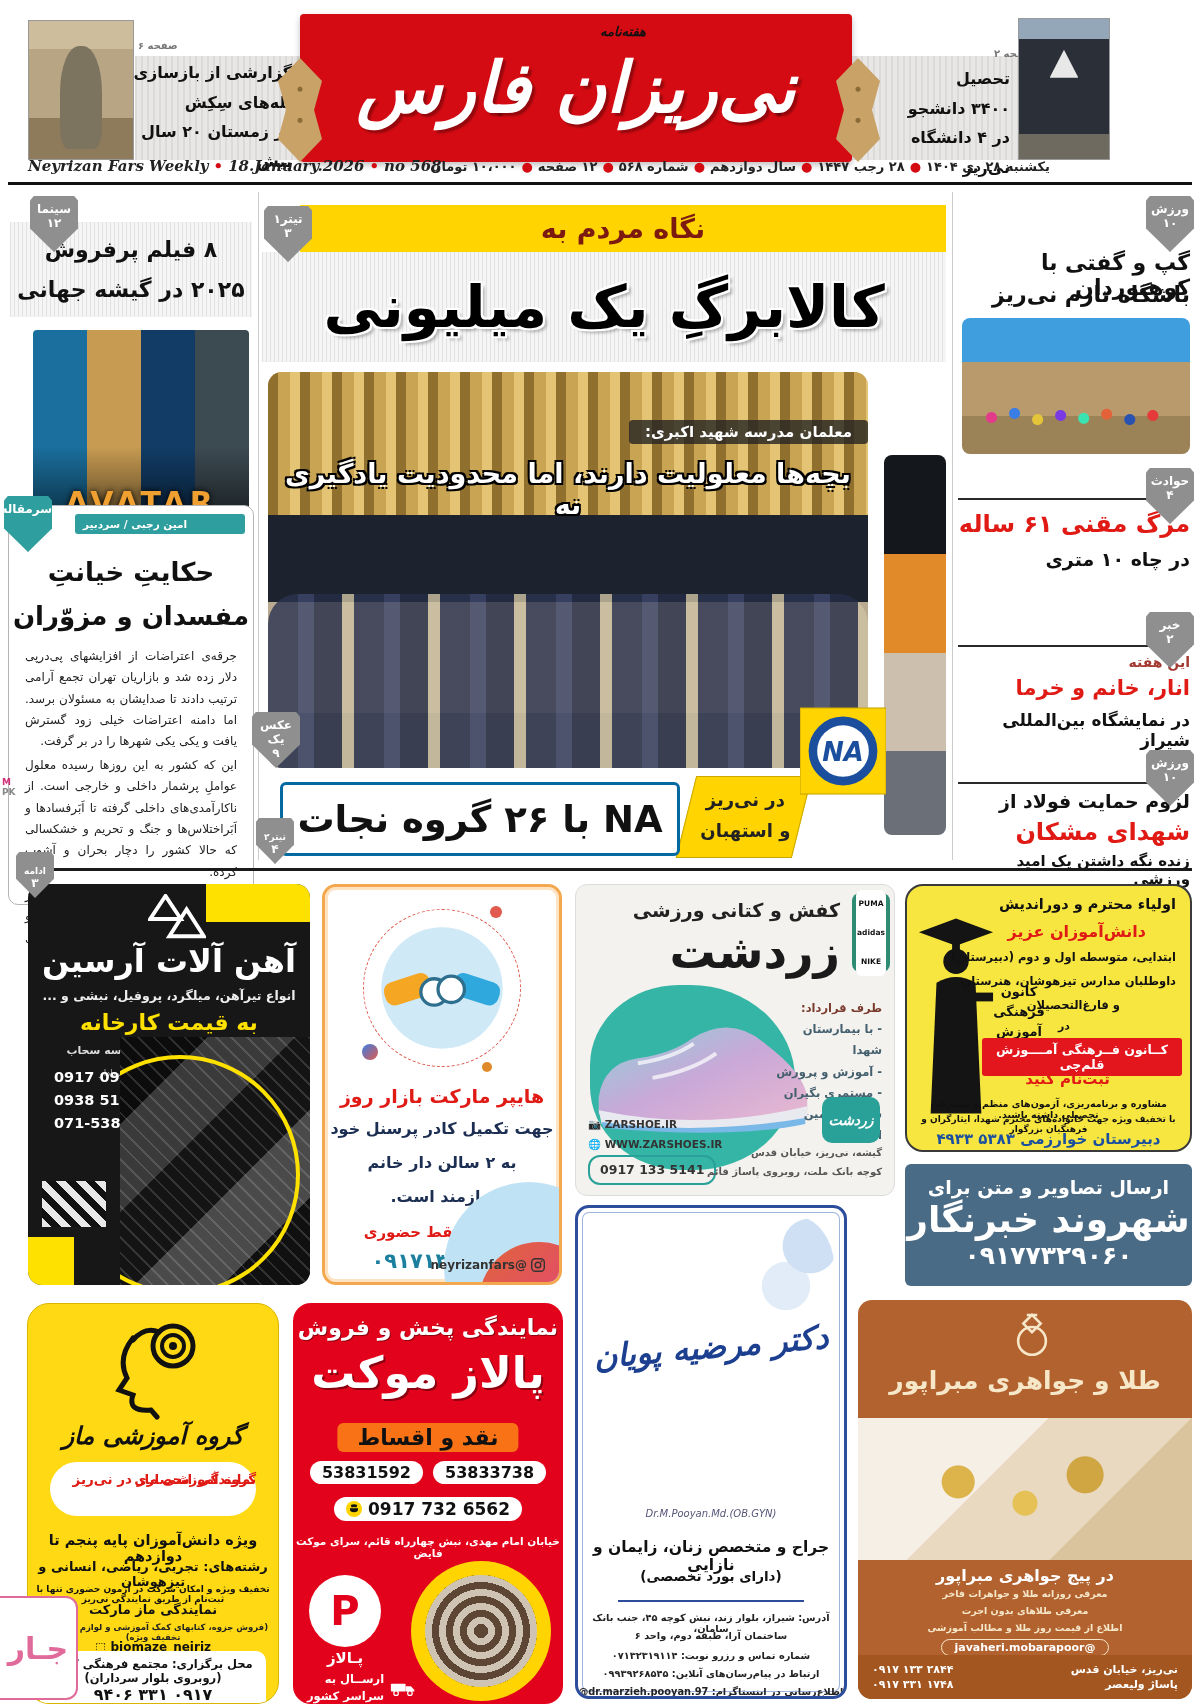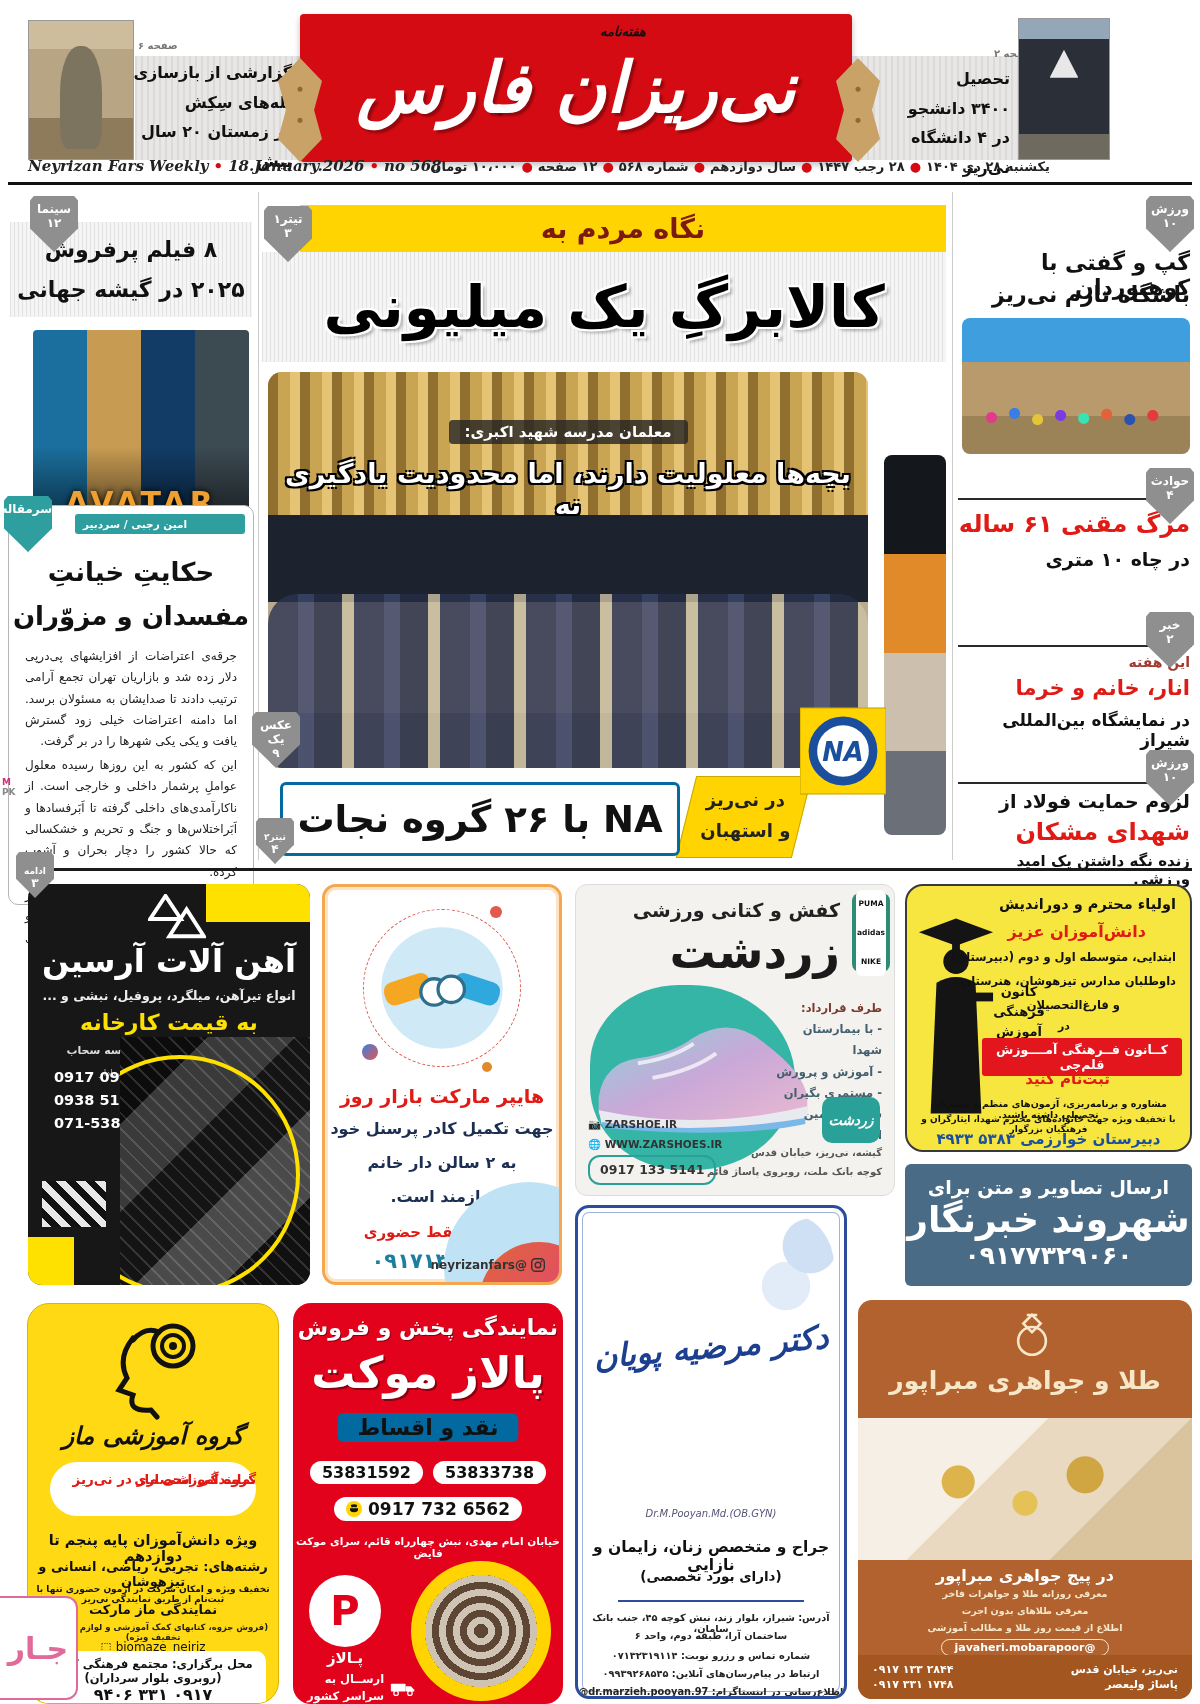--- a/index.html
+++ b/index.html
@@ -78,21 +78,21 @@
   .lead-headline { left:262px; top:252px; width:684px; height:110px; display:flex; align-items:center; justify-content:center; }
   .lead-text { font-size:58px; font-weight:900; color:#000; white-space:nowrap;
     text-shadow:2px 2px 0 #fff,-2px -2px 0 #fff,2px -2px 0 #fff,-2px 2px 0 #fff,4px 4px 3px rgba(0,0,0,.25); }
   .group-photo { left:268px; top:372px; width:600px; height:396px; border-radius:14px; overflow:hidden;
     background:linear-gradient(180deg,#c9a452 0 36%,#1d232e 36% 58%,#b9aa90 58% 86%,#8e8675 86%); }
   .group-photo .curtain { position:absolute; top:0; left:0; right:0; height:36%;
     background:repeating-linear-gradient(90deg,#8a6a2a 0 10px,#c9a452 10px 22px,#e7c878 22px 32px); opacity:.9; }
   .group-photo .people { position:absolute; bottom:0; left:0; right:0; height:44%;
     background:repeating-linear-gradient(90deg,#2a3350 0 30px,#3c466b 30px 46px,#242c47 46px 74px,#cfc3a4 74px 86px);
     opacity:.8; border-radius:30px 30px 0 0; }
-  .cap1 { position:absolute; top:48px; left:0; right:0; display:flex; justify-content:center; }
+  .cap1 { position:absolute; top:48px; left:0; right:0; display:flex; }
   .cap1 span { background:rgba(35,35,35,.8); color:#fff; font-size:15px; font-weight:bold;
     padding:3px 16px; border-radius:4px; }
   .cap2 { position:absolute; top:86px; width:100%; text-align:center; color:#fff; font-weight:bold;
     font-size:27px; text-shadow:2px 2px 0 #000,-2px -2px 0 #000,2px -2px 0 #000,-2px 2px 0 #000; }
   .na-band { left:280px; top:782px; width:400px; height:74px; background:#fff; border:3px solid #0369a1;
     border-radius:6px; display:flex; align-items:center; justify-content:center; z-index:4; }
   .na-band span { font-size:37px; font-weight:800; color:#111; white-space:nowrap; }
   .na-para { left:686px; top:776px; width:116px; height:82px; background:#ffd400; transform:skewX(-14deg);
     z-index:3; border:1px solid #caa600; }
   .na-para .inner { transform:skewX(14deg); text-align:center; font-weight:bold; font-size:18px;
@@ -207,33 +207,33 @@
   .maz div { position:absolute; }
   .maz-logo { top:16px; left:70px; width:112px; height:100px; }
   .maz-title { top:118px; width:100%; text-align:center; font-size:24px; font-weight:900; font-style:italic; color:#111; }
   .maz-pill { top:158px; left:22px; right:22px; height:54px; background:#fff; border-radius:27px; text-align:center;
     color:#e01a14; font-weight:bold; font-size:13.5px; line-height:1.8; padding-top:5px; }
   .mz1 { top:228px; width:100%; text-align:center; font-size:14.5px; font-weight:900; color:#111; }
   .mz2 { top:255px; width:100%; text-align:center; font-size:13px; font-weight:bold; color:#111; }
   .mz3 { top:280px; width:100%; text-align:center; font-size:9px; font-weight:bold; color:#111; }
   .mz4 { top:298px; width:100%; text-align:center; font-size:13px; font-weight:900; color:#111; }
   .mz5 { top:318px; width:100%; text-align:center; font-size:8.5px; font-weight:bold; color:#222; }
-  .mz-ig { top:336px; width:100%; text-align:center; font-size:12px; font-weight:normal; color:#111; }
+  .mz-ig { top:336px; width:100%; text-align:center; font-size:12px; font-weight:bold; color:#111; }
   .maz-foot { bottom:0; left:12px; right:12px; height:52px; background:#fff; border-radius:10px 10px 0 0;
     text-align:center; color:#111; }
   .mf1 { padding-top:6px; font-size:11.5px; font-weight:900; }
   .mf2 { font-size:16px; font-weight:900; }
 
   
   .plz { left:293px; top:1303px; width:270px; height:401px; background:#e3021b; border-radius:18px; overflow:hidden; color:#fff; }
   .plz div { position:absolute; }
   .pl-k { top:12px; width:100%; text-align:center; font-size:22px; font-weight:900;
     text-shadow:1px 1px 0 #8a0010; }
   .pl-t { top:44px; width:100%; text-align:center; font-size:44px; font-weight:900; text-shadow:2px 2px 0 #8a0010; }
-  .pl-badge { top:110px; left:50%; transform:translateX(-50%); background:#0369a1; color:#111;
+  .pl-badge { top:120px; left:50%; transform:translateX(-50%); background:#f97316; color:#111;
     font-size:22px; font-weight:900; padding:2px 20px; border-radius:6px; white-space:nowrap; }
   .pl-phones { top:158px; width:100%; display:flex; justify-content:center; gap:10px; }
   .pl-pill { background:#fff; color:#111; font-weight:900; font-size:16px; padding:2px 12px; border-radius:14px; direction:ltr; }
   .pl-mob { top:194px; width:100%; display:flex; justify-content:center; }
   .pl-mob .pl-pill { font-size:17px; display:flex; align-items:center; gap:6px; }
   .pl-adr { top:232px; width:100%; text-align:center; font-size:10.5px; font-weight:bold; }
   .pl-logo { left:16px; top:272px; width:72px; height:72px; background:#fff; border-radius:50%;
     display:flex; align-items:center; justify-content:center; color:#e3021b; font-size:40px; font-weight:900; }
   .pl-logoname { left:16px; top:346px; width:72px; text-align:center; font-size:15px; font-weight:900; }
   .pl-carpet { right:12px; top:258px; width:140px; height:140px; border-radius:50%; background:#ffd400;

